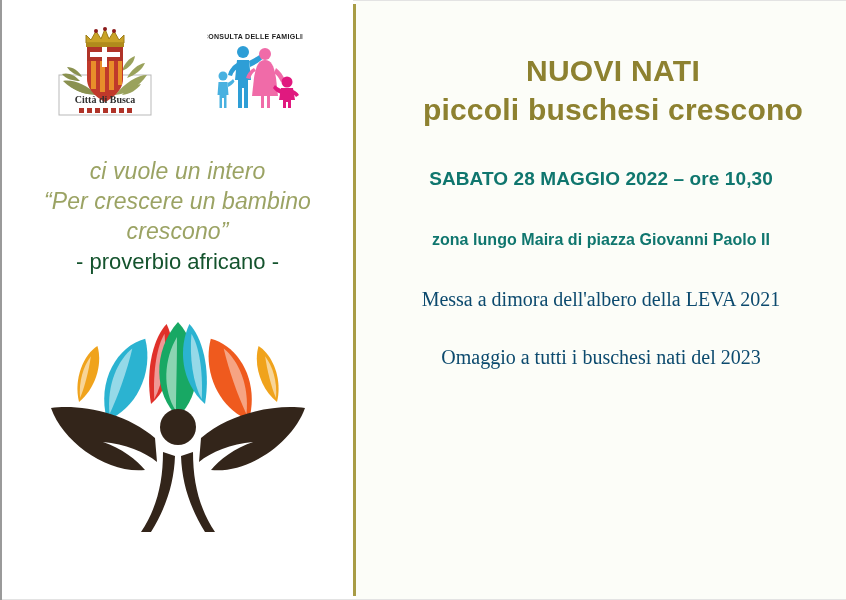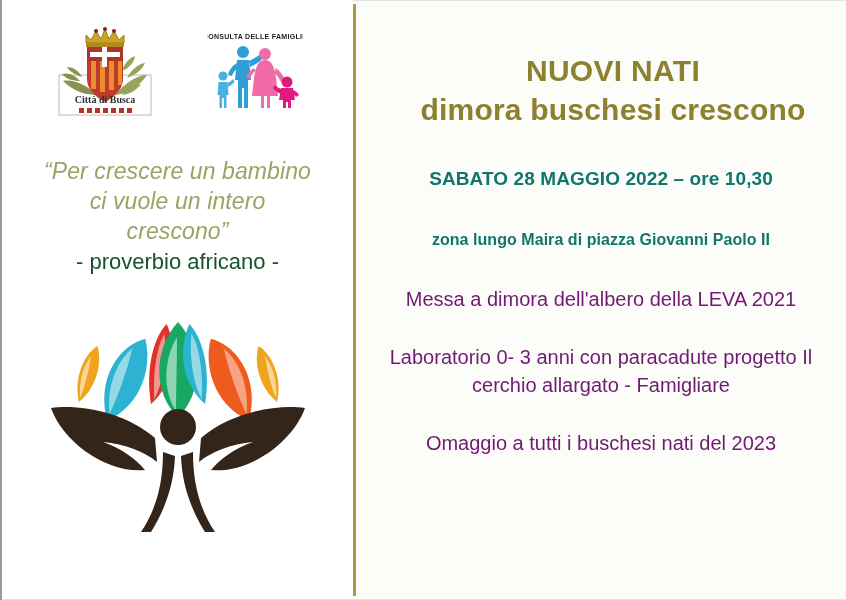--- a/index.html
+++ b/index.html
@@ -134,24 +134,25 @@
   .dt-line2{
     font-size:16px;
     font-weight:bold;
     line-height:23px;
     letter-spacing:.05px;
     margin-top:36px;
   }
   .body-block{
     margin-top:34px;
     text-align:center;
-    color:#701a75;
+    color:#0c4a6e;
     width:430px;
     font-size:20px;
     line-height:28px;
+    font-family:Liberation Serif, serif;
   }
   .body-block .para{margin-bottom:30px;}
   .body-block .para:last-child{margin-bottom:0;}
 </style>
 </head>
 <body>
 
 <div class="poster">
 
   <div class="left-panel">
@@ -236,22 +237,22 @@
         <g fill="#e0197f">
           <circle cx="80" cy="52" r="5.5"></circle>
           <path d="M74 58 L86 58 L88 70 L84 70 L84 78 L81 78 L81 72 L79 72 L79 78 L76 78 L76 70 L72 70 Z"></path>
           <path d="M74 59 C71 58 69 56 68 55 L66 58 C68 61 71 63 74 64 Z"></path>
           <path d="M86 60 C89 61 91 63 92 65 L89 67 C88 65 86 64 84 63 Z"></path>
         </g>
       </svg>
     </div>
 
     <div class="quote-block">
+      <div class="quote-line">ci vuole un intero</div>
       <div class="quote-line">“Per crescere un bambino</div>
-      <div class="quote-line">ci vuole un intero</div>
       <div class="quote-line">crescono”</div>
       <div class="quote-attrib">- proverbio africano -</div>
     </div>
 
     <div class="tree-wrap">
       <svg class="tree-svg" viewBox="0 0 290 250">
 
         <g transform="translate(46,110) rotate(-62)">
           <path d="M0 0 C18 -16 44 -18 58 -10 C44 4 18 8 0 0 Z" fill="#f0a31c"></path>
           <path d="M4 -1 C18 -10 34 -13 46 -11 C32 -6 16 -2 4 -1 Z" fill="#ffffff" opacity="0.55"></path>
@@ -301,27 +302,26 @@
       </svg>
     </div>
   </div>
 
   <div class="divider"></div>
 
   <div class="right-panel">
 
     <div class="title-block">
       <div class="title-main">NUOVI NATI</div>
-      <div class="title-sub">dimora buschesi crescono</div>
+      <div class="title-sub">piccoli buschesi crescono</div>
     </div>
 
     <div class="datetime-block">
       <div class="dt-line1">SABATO 28 MAGGIO 2022 – ore 10,30</div>
       <div class="dt-line2">zona lungo Maira di piazza Giovanni Paolo II</div>
     </div>
 
     <div class="body-block">
       <div class="para">Messa a dimora dell'albero della LEVA 2021</div>
-      <div class="para">Laboratorio 0- 3 anni con paracadute progetto Il cerchio allargato - Famigliare</div>
       <div class="para">Omaggio a tutti i buschesi nati del 2023</div>
     </div>
   </div>
 </div>
 
 </body></html>

